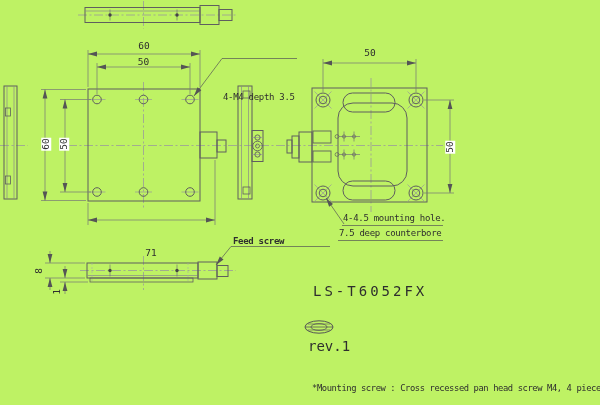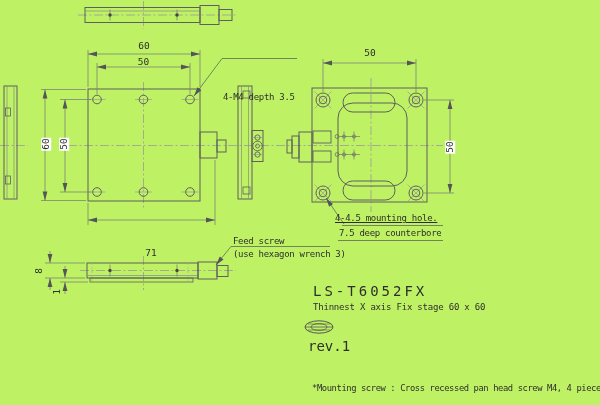--- a/index.html
+++ b/index.html
@@ -6,21 +6,21 @@
   #canvas{
     position:relative;width:600px;height:405px;background:#bef264;overflow:hidden;
     font-family:"DejaVu Sans Mono","Liberation Mono",monospace;color:#2e2e2e;
   }
   #linework{position:absolute;left:0;top:0;}
   .txt{position:absolute;white-space:nowrap;line-height:1;}
   .ann{font-size:9px;letter-spacing:-0.3px;color:#2e2e2e;}
   .dim{font-size:9.5px;color:#2e2e2e;transform:translate(-50%,-50%);}
   .dim.rot{transform:translate(-50%,-50%) rotate(-90deg);}
   .dim.bg{background:#fff;padding:0 1px;}
-  .bold{font-weight:normal;}
+  .bold{font-weight:bold;}
   .model{font-size:14px;font-weight:normal;letter-spacing:3px;}
   .desc{font-size:9px;letter-spacing:-0.2px;}
   .company{font-size:9px;font-weight:bold;letter-spacing:-0.4px;}
   .rev{font-size:14px;}
   .footnote{font-size:8.8px;letter-spacing:-0.4px;}
 </style>
 </head>
 <body>
 
 <div id="canvas">
@@ -227,23 +227,21 @@
 <div class="txt dim" style="left:143.5px;top:61.5px;">50</div>
 <div class="txt dim rot bg" style="left:46px;top:143.5px;">60</div>
 <div class="txt dim rot bg" style="left:64px;top:143.5px;">50</div>
 <div class="txt dim" style="left:151px;top:212px;margin-top:41px;">71</div>
 <div class="txt dim" style="left:370px;top:53px;">50</div>
 <div class="txt dim rot bg" style="left:449.5px;top:146.5px;">50</div>
 <div class="txt dim rot" style="left:39px;top:270.5px;">8</div>
 <div class="txt dim rot" style="left:57px;top:291.5px;">1</div>
 
 <div class="txt ann" style="left:223px;top:47px;margin-top:46px;">4-M4 depth 3.5</div>
-<div class="txt ann" style="left:335px;top:214px;text-decoration:underline;">4-4.5 mounting hole.</div>
+<div class="txt ann" style="left:343px;top:214px;">4-4.5 mounting hole.</div>
 <div class="txt ann" style="left:339px;top:229px;">7.5 deep counterbore</div>
 <div class="txt ann bold" style="left:233px;top:236.5px;">Feed screw</div>
-<div class="txt ann" style="left:233px;top:249.5px;">(use hexagon wrench 3)</div>
 
 <div class="txt model" style="left:313px;top:284px;">LS-T6052FX</div>
-<div class="txt desc" style="left:313px;top:302.5px;">Thinnest X axis Fix stage 60 x 60</div>
 <div class="txt rev" style="left:308px;top:338.5px;">rev.1</div>
 <div class="txt footnote" style="left:312px;top:383.5px;">*Mounting screw : Cross recessed pan head screw M4, 4 pieces</div>
 
 </div>
 
 </body></html>

